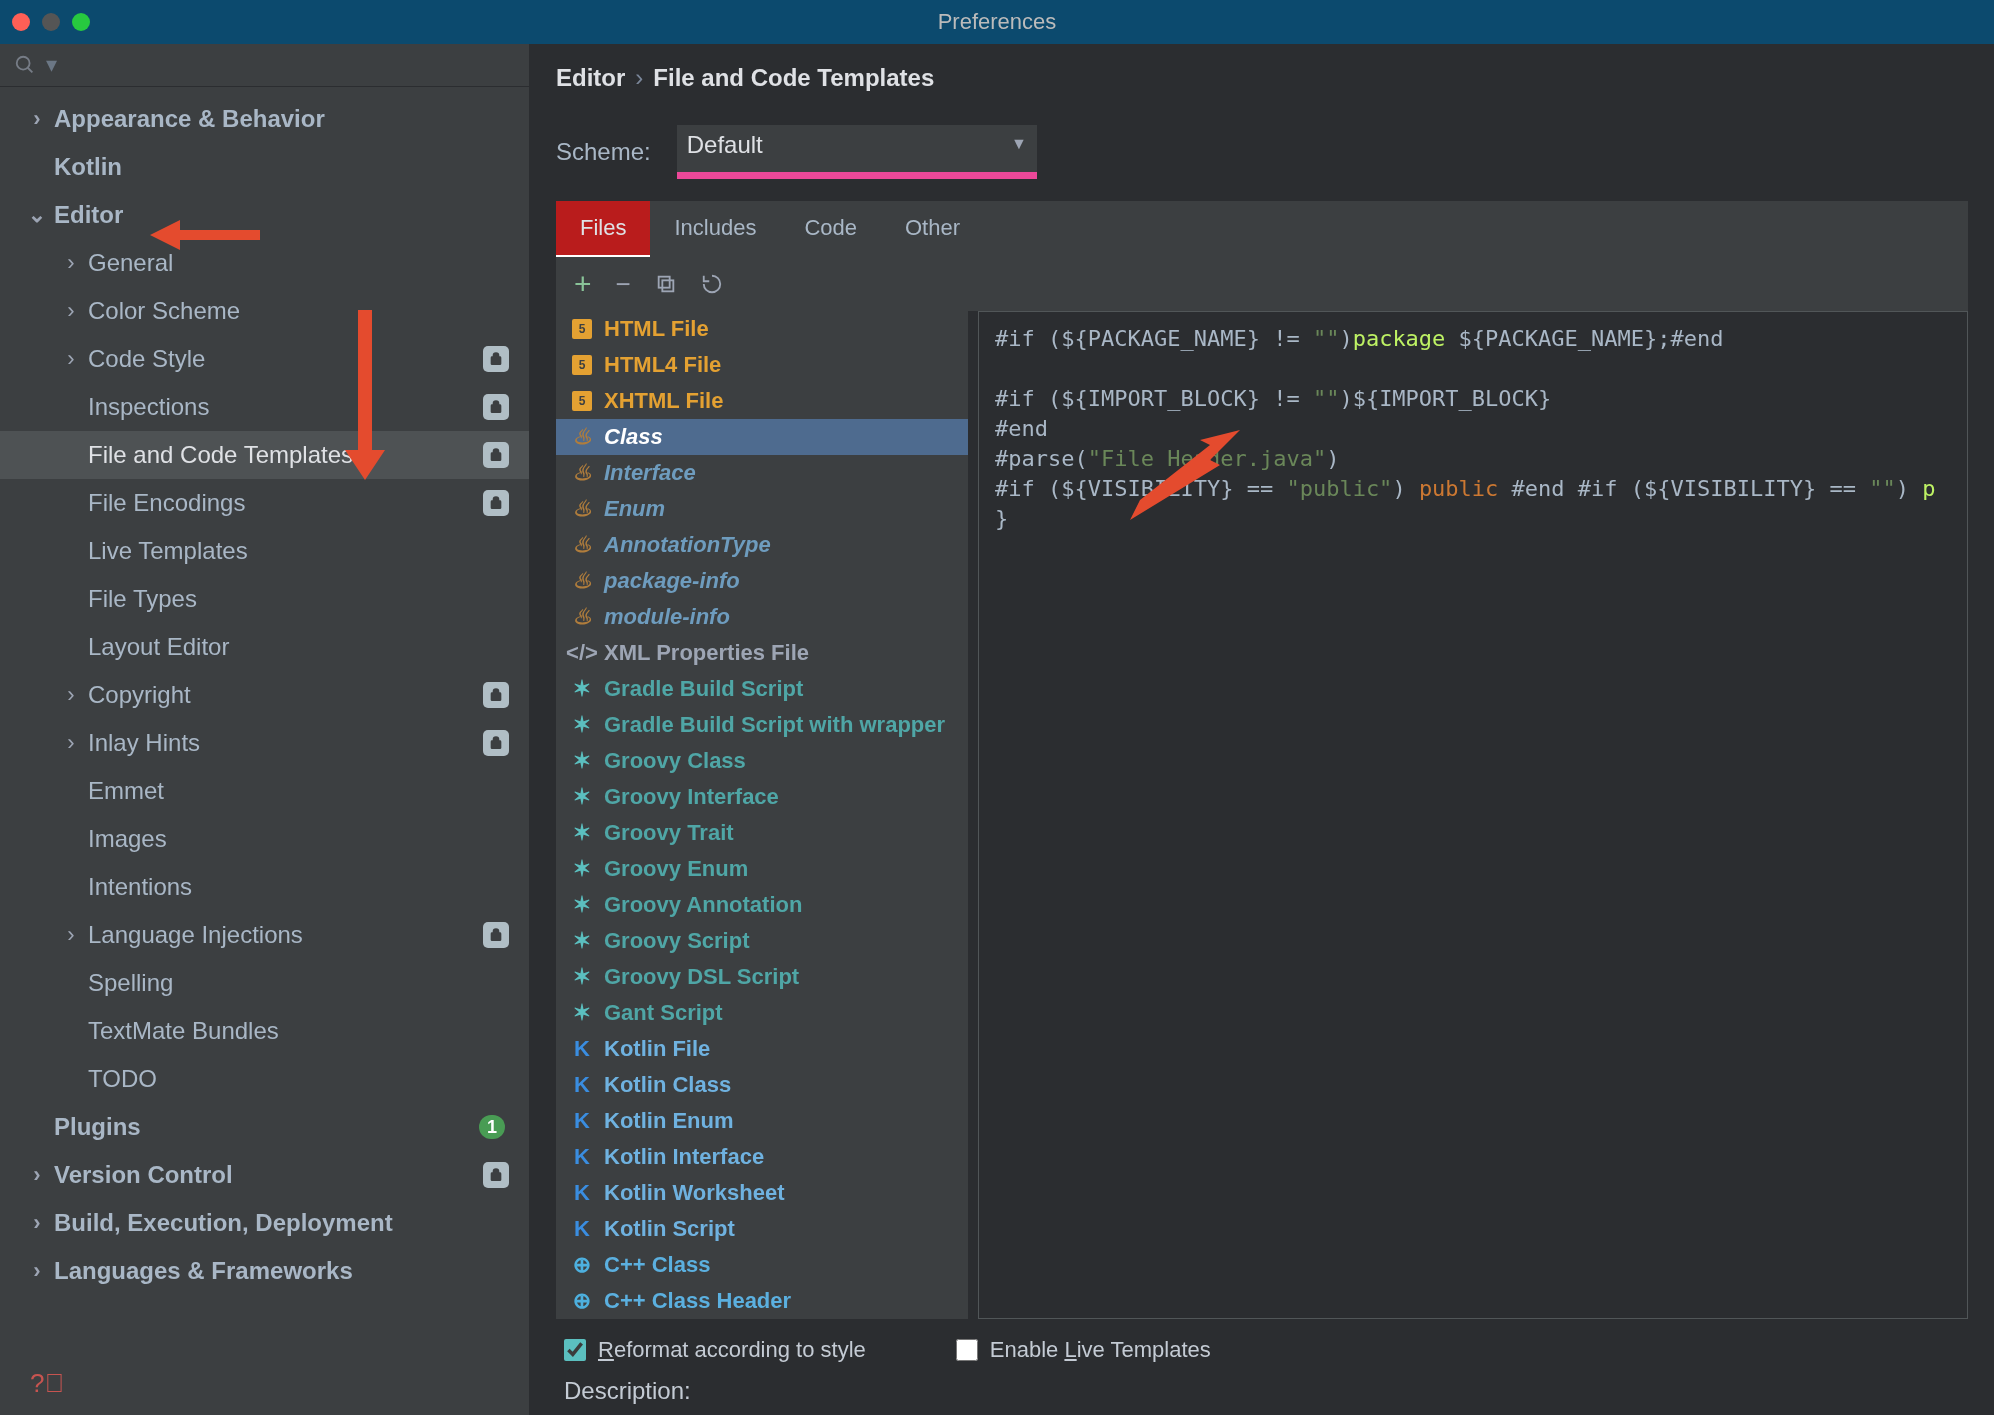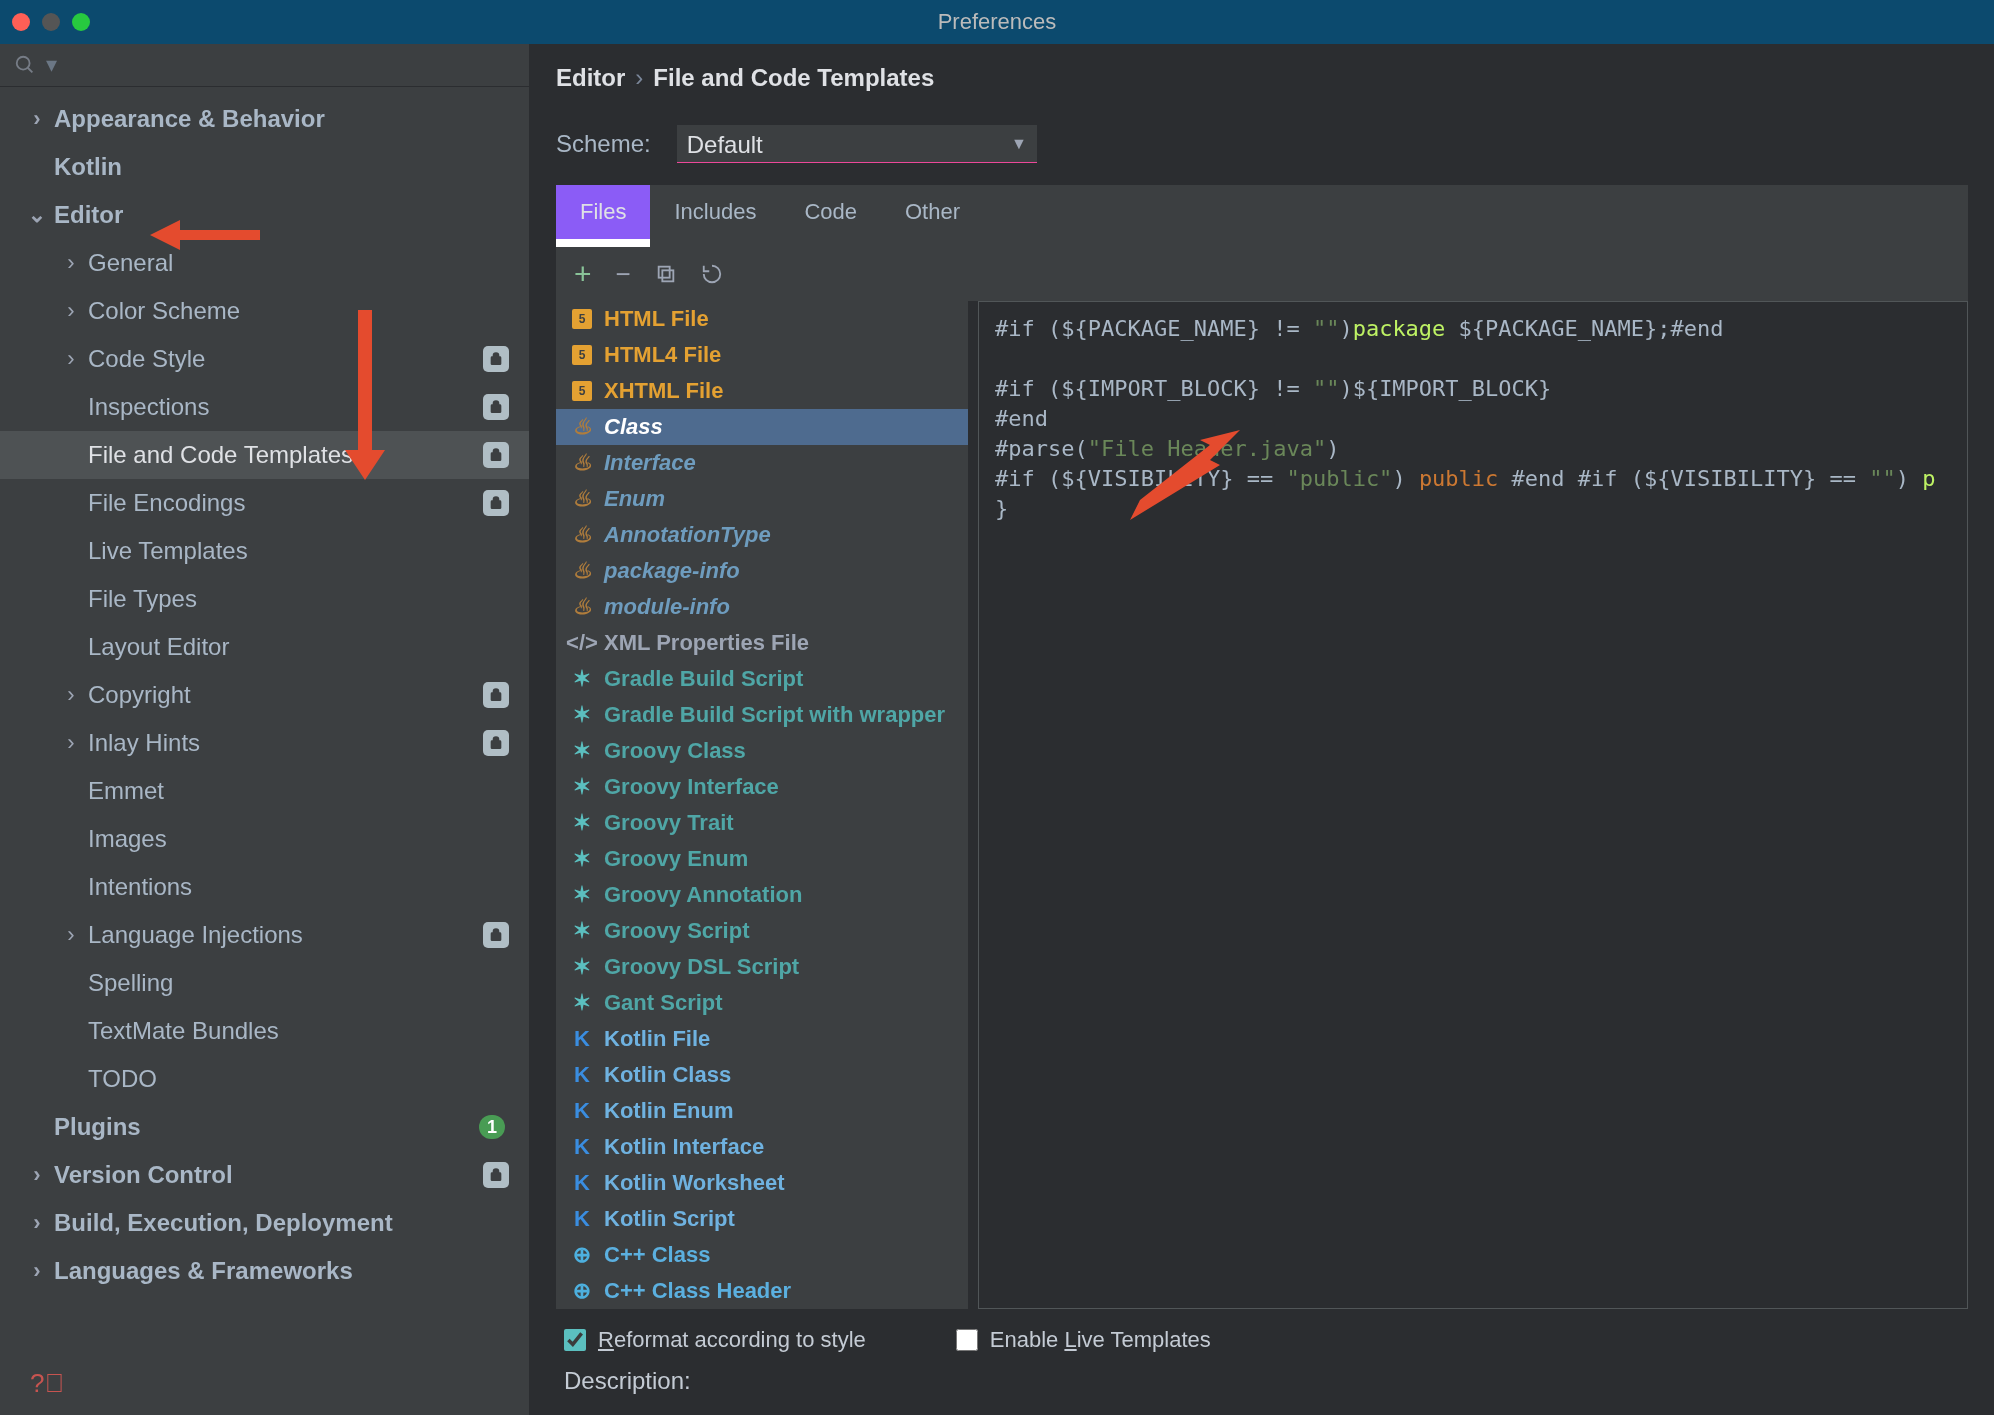--- a/index.html
+++ b/index.html
@@ -22,27 +22,27 @@
 .node.d0 { padding-left: 20px; }
 .node.d1 { padding-left: 54px; }
 .node.sel { background: #4e5254; color: #dfe1e5; }
 .node .badge { margin-left: auto; margin-right: 20px; width: 26px; height: 26px; background: #b0bec5; border-radius: 5px; display: flex; align-items: center; justify-content: center; }
 .node .badge svg { width: 16px; height: 16px; fill: #3c3f41; }
 .node .count { margin-left: auto; margin-right: 24px; background: #499c54; color: #fff; border-radius: 12px; min-width: 26px; height: 24px; display: flex; align-items: center; justify-content: center; font-size: 18px; font-weight: 700; }
 .content { flex: 1; display: flex; flex-direction: column; padding: 20px 26px 0 26px; }
 .crumbs { font-size: 24px; font-weight: 700; color: #dfe1e5; margin-bottom: 33px; }
 .crumbs .sep { color: #7a8699; margin: 0 10px; font-weight: 400; }
 .scheme-row { display: flex; align-items: center; gap: 26px; font-size: 24px; margin-bottom: 22px; }
-.scheme-row select { background: #3c3f41; color: #dfe1e5; border: none; font-size: 24px; padding: 6px 40px 4px 10px; border-bottom: 1px solid #ec4899; appearance: none; width: 360px; }
+.scheme-row select { background: #3c3f41; color: #dfe1e5; border: none; font-size: 24px; padding: 6px 40px 14px 10px; border-bottom: 7px solid #ec4899; appearance: none; width: 360px; }
 .scheme-wrap { position: relative; }
 .scheme-wrap::after { content: "▼"; position: absolute; right: 10px; top: 10px; font-size: 16px; color: #9da5b4; pointer-events: none; }
 .hr { height: 1px; background: #515658; margin-bottom: 0; }
 .tabs { display: flex; background: #3c3f41; }
 .tab { padding: 14px 24px; font-size: 22px; color: #a9b7c6; cursor: pointer; }
-.tab.active { background: #8b5cf6; color: #dfe1e5; border-bottom: 8px solid #ffffff; }
+.tab.active { background: #b91c1c; color: #dfe1e5; border-bottom: 2px solid #ffffff; }
 .center { flex: 1; display: flex; flex-direction: column; }
 .toolbar { display: flex; align-items: center; gap: 24px; padding: 10px 18px; background: #3c3f41; font-size: 26px; }
 .tb-btn { color: #9da5b4; cursor: pointer; display: flex; align-items: center; }
 .tb-btn.plus { color: #89c398; font-size: 30px; }
 .split { flex: 1; display: flex; min-height: 0; }
 .filelist { width: 412px; background: #3c3f41; overflow-y: auto; }
 .fitem { display: flex; align-items: center; height: 36px; padding-left: 14px; gap: 10px; font-size: 22px; font-weight: 700; cursor: pointer; }
 .fitem.sel { background: #4e6b8f; color: #fff; }
 .fico { width: 24px; height: 24px; display: flex; align-items: center; justify-content: center; }
 .c-html { color: #e4a132; }

